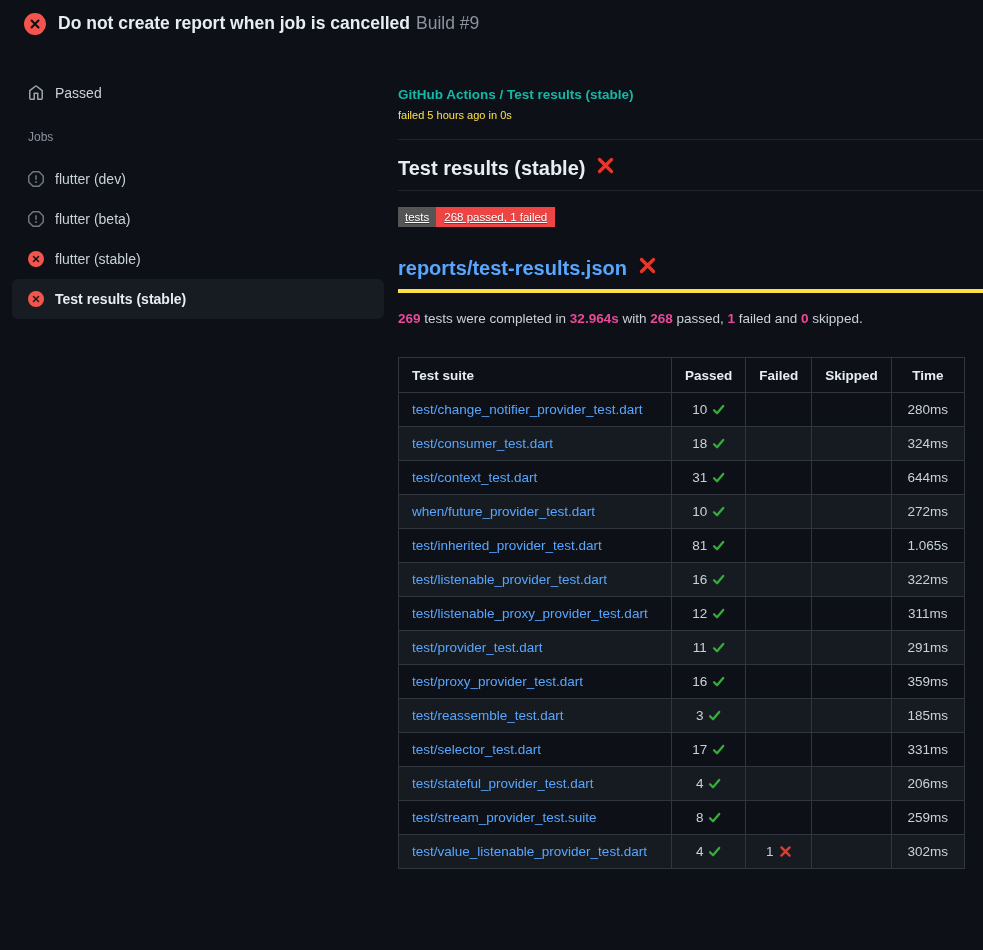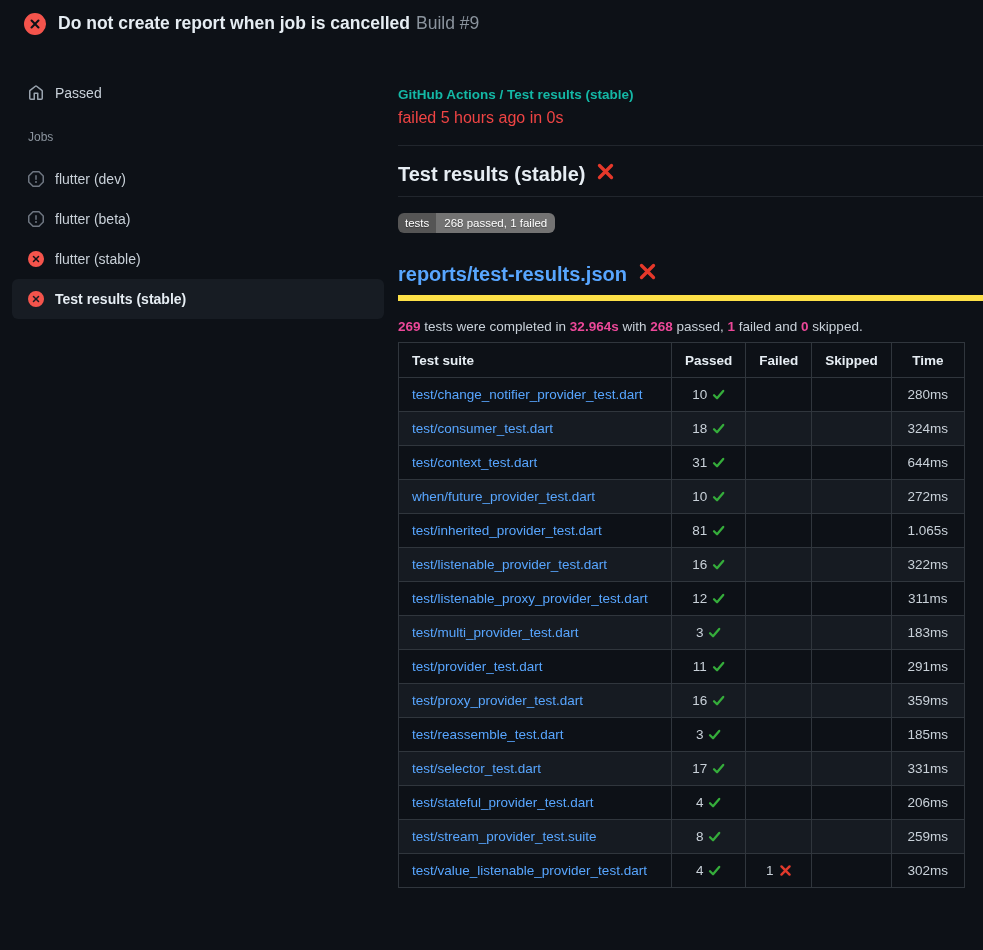--- a/index.html
+++ b/index.html
@@ -37,53 +37,53 @@
   .side-item.selected .lbl { font-weight: 700; color: #e6edf3; }
   .jobs-label {
     font-size: 12px; color: #8b949e;
     margin: 17px 0 15px 0; padding-left: 16px;
   }
   .summary-item { margin-bottom: 0; }
 
   
   .main { flex: 1; min-width: 0; padding-top: 37px; }
   .breadcrumb { font-size: 13.5px; font-weight: 700; color: #14b8a6; }
-  .run-meta { font-size: 16px; color: #ef4444; margin-top: 7px; }
+  .run-meta { font-size: 11px; color: #fde047; margin-top: 7px; }
   .divider { border: 0; border-top: 1px solid #21262d; margin: 18px 0 0 0; }
 
   .section-title {
     display: flex; align-items: center; gap: 11px;
     margin: 16px 0 0 0; padding-bottom: 10px;
     font-size: 20px; font-weight: 700; color: #e6edf3;
     border-bottom: 1px solid #21262d;
   }
 
   .badge {
     display: inline-flex; margin-top: 16px;
     font-size: 11.5px; line-height: 20px; color: #ffffff;
     text-shadow: 0 1px 1px rgba(0,0,0,.35);
-    border-radius: 6px; overflow: hidden;
+    border-radius: 0; overflow: hidden; text-decoration: underline;
   }
   .badge .badge-label { background: #555555; padding: 0 7px; }
-  .badge .badge-value { background: #737373; padding: 0 8px; }
+  .badge .badge-value { background: #ef4444; padding: 0 8px; }
 
   .report-title {
     display: flex; align-items: center; gap: 11px;
     margin: 29px 0 0 0; padding-bottom: 9px;
     font-size: 20px; font-weight: 700;
-    border-bottom: 6px solid #fde047;
+    border-bottom: 4px solid #fde047;
   }
   .report-title a { color: #58a6ff; text-decoration: none; }
 
   .summary-line { margin: 18px 0 0 0; font-size: 13.5px; color: #c9d1d9; }
   .summary-line strong { color: #ec4899; font-weight: 700; }
 
   
   table.results {
-    border-collapse: collapse; margin-top: 8px;
+    border-collapse: collapse; margin-top: 31px;
     font-size: 13.5px; table-layout: fixed; padding-left: 32px;
   }
   table.results th, table.results td {
     border: 1px solid #30363d; padding: 0 13px; height: 34px;
   }
   table.results th { height: 35px; font-weight: 700; color: #e6edf3; text-align: center; }
   table.results th.col-suite { text-align: left; }
   .col-suite { width: 273px; }
   .col-passed { width: 66px; }
   .col-failed { width: 66px; }
@@ -289,34 +289,20 @@
                   <svg width="13" height="13" viewBox="0 0 16 16">
                     <path d="M2.5 9 L6.2 12.7 L13.8 3.6" stroke="#35ad3b" stroke-width="2.8" stroke-linecap="round" stroke-linejoin="round" fill="none"></path>
                   </svg>
                 </span>
               </span></td>
             <td class="col-failed"></td>
             <td class="col-skipped"></td>
             <td class="col-time">311ms</td>
           </tr>
           <tr>
-            <td class="suite col-suite"><a href="#">test/multi_provider_test.dart</a></td>
-            <td class="col-passed"><span class="cell-num">
-                <span>3</span>
-                <span>
-                  <svg width="13" height="13" viewBox="0 0 16 16">
-                    <path d="M2.5 9 L6.2 12.7 L13.8 3.6" stroke="#35ad3b" stroke-width="2.8" stroke-linecap="round" stroke-linejoin="round" fill="none"></path>
-                  </svg>
-                </span>
-              </span></td>
-            <td class="col-failed"></td>
-            <td class="col-skipped"></td>
-            <td class="col-time">183ms</td>
-          </tr>
-          <tr>
             <td class="suite col-suite"><a href="#">test/provider_test.dart</a></td>
             <td class="col-passed"><span class="cell-num">
                 <span>11</span>
                 <span>
                   <svg width="13" height="13" viewBox="0 0 16 16">
                     <path d="M2.5 9 L6.2 12.7 L13.8 3.6" stroke="#35ad3b" stroke-width="2.8" stroke-linecap="round" stroke-linejoin="round" fill="none"></path>
                   </svg>
                 </span>
               </span></td>
             <td class="col-failed"></td>

